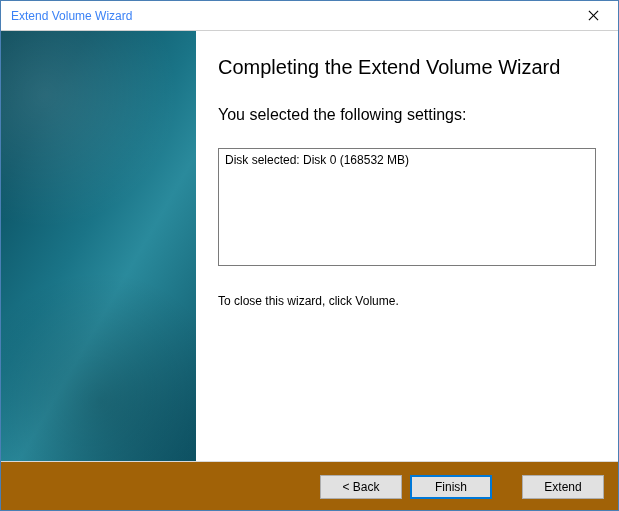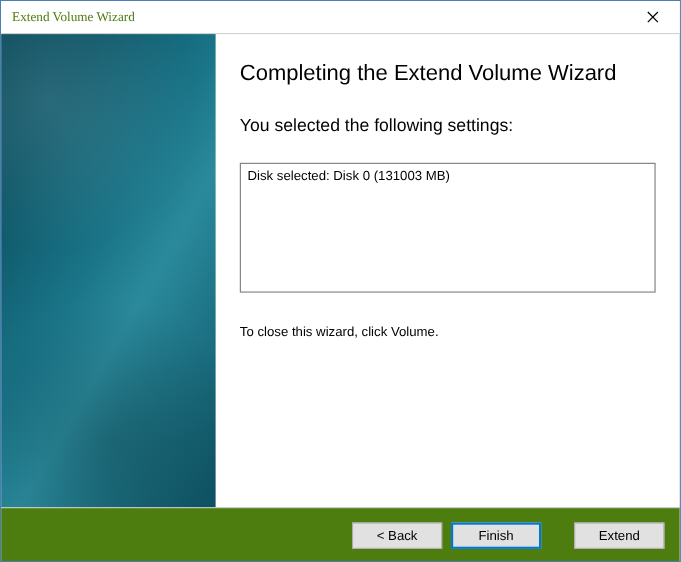--- a/index.html
+++ b/index.html
@@ -16,22 +16,21 @@
       height: 30px;
       display: flex;
       align-items: center;
       justify-content: space-between;
       padding: 0 2px 0 10px;
       background: #fff;
       border-bottom: 1px solid #d0d0d0;
     }
     .titlebar .title {
       font-size: 12px;
-      color: #4d7c0f;
-      font-family: Liberation Serif, serif;
+      color: #3b82f6;
     }
     .close-btn {
       width: 45px;
       height: 28px;
       display: flex;
       align-items: center;
       justify-content: center;
       background: transparent;
       border: none;
       cursor: pointer;
@@ -94,21 +93,21 @@
       font-size: 12px;
     }
     .footer {
       height: 50px;
       border-top: 1px solid #d9d9d9;
       display: flex;
       align-items: center;
       justify-content: flex-end;
       padding: 0 14px;
       gap: 8px;
-      background: #4d7c0f;
+      background: #a16207;
     }
     .btn {
       min-width: 82px;
       height: 24px;
       background: #e1e1e1;
       border: 1px solid #adadad;
       font-family: inherit;
       font-size: 12px;
       cursor: pointer;
       padding: 0 10px;
@@ -131,21 +130,21 @@
     </svg>
   </button>
 </div>
 
 <div class="body">
   <div class="side-banner"></div>
   <div class="content">
     <h1 class="heading">Completing the Extend Volume Wizard</h1>
     <p class="intro">You selected the following settings:</p>
     <div class="settings-box">
-      <div>Disk selected: Disk 0 (131003 MB)</div>
+      <div>Disk selected: Disk 0 (168532 MB)</div>
     </div>
     <p class="closing">To close this wizard, click Volume.</p>
   </div>
 </div>
 
 <div class="footer">
   <button class="btn">&lt; Back</button>
   <button class="btn default">Finish</button>
   <span class="btn-gap"></span>
   <button class="btn">Extend</button>

